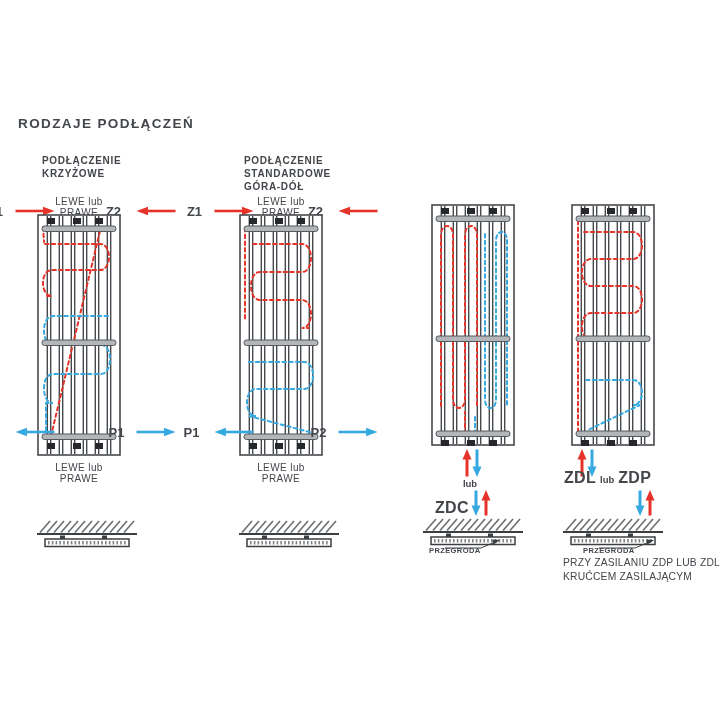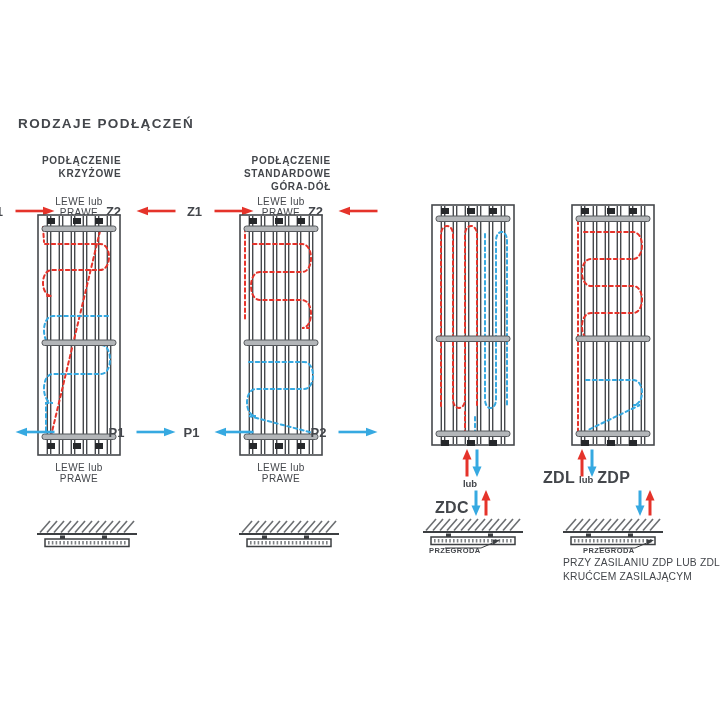--- a/index.html
+++ b/index.html
@@ -1,20 +1,20 @@
 <!DOCTYPE html>
 <html><head>
 <meta charset="utf-8">
 <style>
   html,body{margin:0;padding:0;background:#fff;}
   .canvas{position:relative;width:720px;height:584px;background:#fff;overflow:hidden;
           font-family:"Liberation Sans",sans-serif;color:#43464b;padding-left:44px;}
   .abs{position:absolute;}
   .title{font-size:13.5px;font-weight:700;letter-spacing:1.4px;}
-  .sec-heading{font-size:10px;font-weight:600;letter-spacing:.7px;line-height:13px;white-space:pre-line;text-align:right;}
+  .sec-heading{font-size:10px;font-weight:600;letter-spacing:.7px;line-height:13px;white-space:pre-line;}
   .sec-heading.centered{text-align:center;width:200px;}
   .side-label{font-size:10px;font-weight:400;letter-spacing:.4px;text-align:center;width:84px;}
   .port{width:40px;display:flex;flex-direction:row;gap:12px;justify-content:center;}
   .port-label{font-size:13px;font-weight:700;line-height:12px;display:block;}
   .lbl-left{text-align:left;padding-left:3px;}
   .lbl-right{text-align:right;padding-right:3px;}
   .big-label{font-size:16px;font-weight:800;letter-spacing:.3px;line-height:18px;}
   .or-word{font-size:9.5px;font-weight:700;}
   .lub-center{width:24px;text-align:center;}
   .zdc-row{display:flex;align-items:flex-end;}
@@ -303,21 +303,21 @@
         <rect x="36" y="236" width="8" height="6" fill="#26282b"></rect>
         <rect x="58" y="236" width="8" height="6" fill="#26282b"></rect>
       </svg></div>
 
   <div class="abs arrow-slot" style="left:575px;top:448px"><svg width="24" height="30" viewBox="0 0 24 30" style="overflow:visible">
         <line x1="7" y1="28.5" x2="7" y2="10" stroke="#e5332a" stroke-width="3"></line>
         <polygon points="2.5,11.5 7,1 11.5,11.5" fill="#e5332a"></polygon>
         <line x1="17" y1="1.5" x2="17" y2="20" stroke="#36a9e1" stroke-width="3"></line>
         <polygon points="12.5,18.5 17,29 21.5,18.5" fill="#36a9e1"></polygon>
       </svg></div>
-  <div class="abs zdl-row" style="left:543px;top:469px">
+  <div class="abs zdl-row" style="left:564px;top:469px">
     <span class="big-label">ZDL</span>
     <span class="or-word">lub</span>
     <span class="big-label">ZDP</span>
   </div>
   <div class="abs arrow-slot" style="left:633px;top:489px"><svg width="24" height="28" viewBox="0 0 24 28" style="overflow:visible">
         <line x1="7" y1="1.5" x2="7" y2="18" stroke="#36a9e1" stroke-width="3"></line>
         <polygon points="2.5,16.5 7,27 11.5,16.5" fill="#36a9e1"></polygon>
         <line x1="17" y1="26.5" x2="17" y2="10" stroke="#e5332a" stroke-width="3"></line>
         <polygon points="12.5,11.5 17,1 21.5,11.5" fill="#e5332a"></polygon>
       </svg></div>

